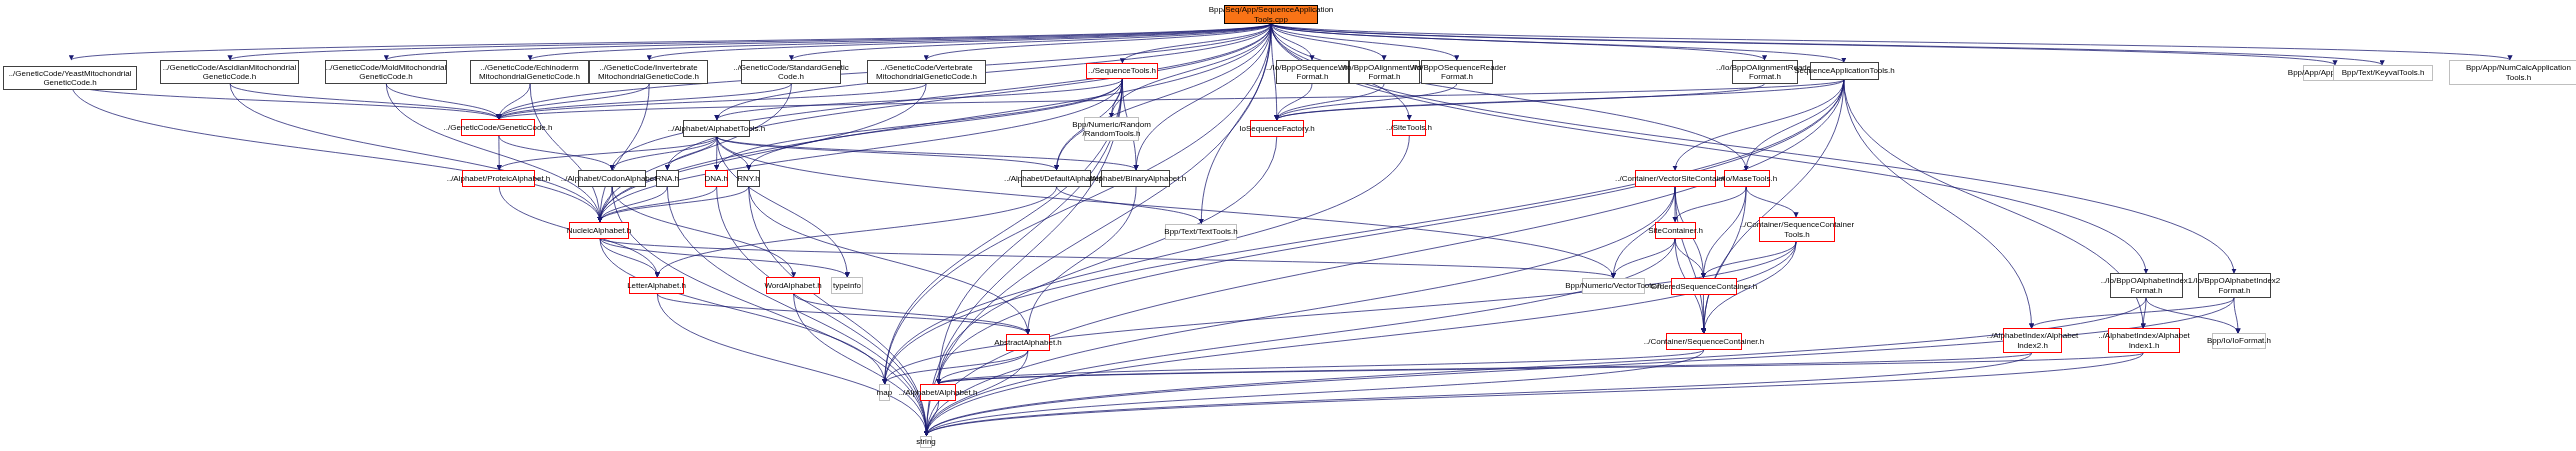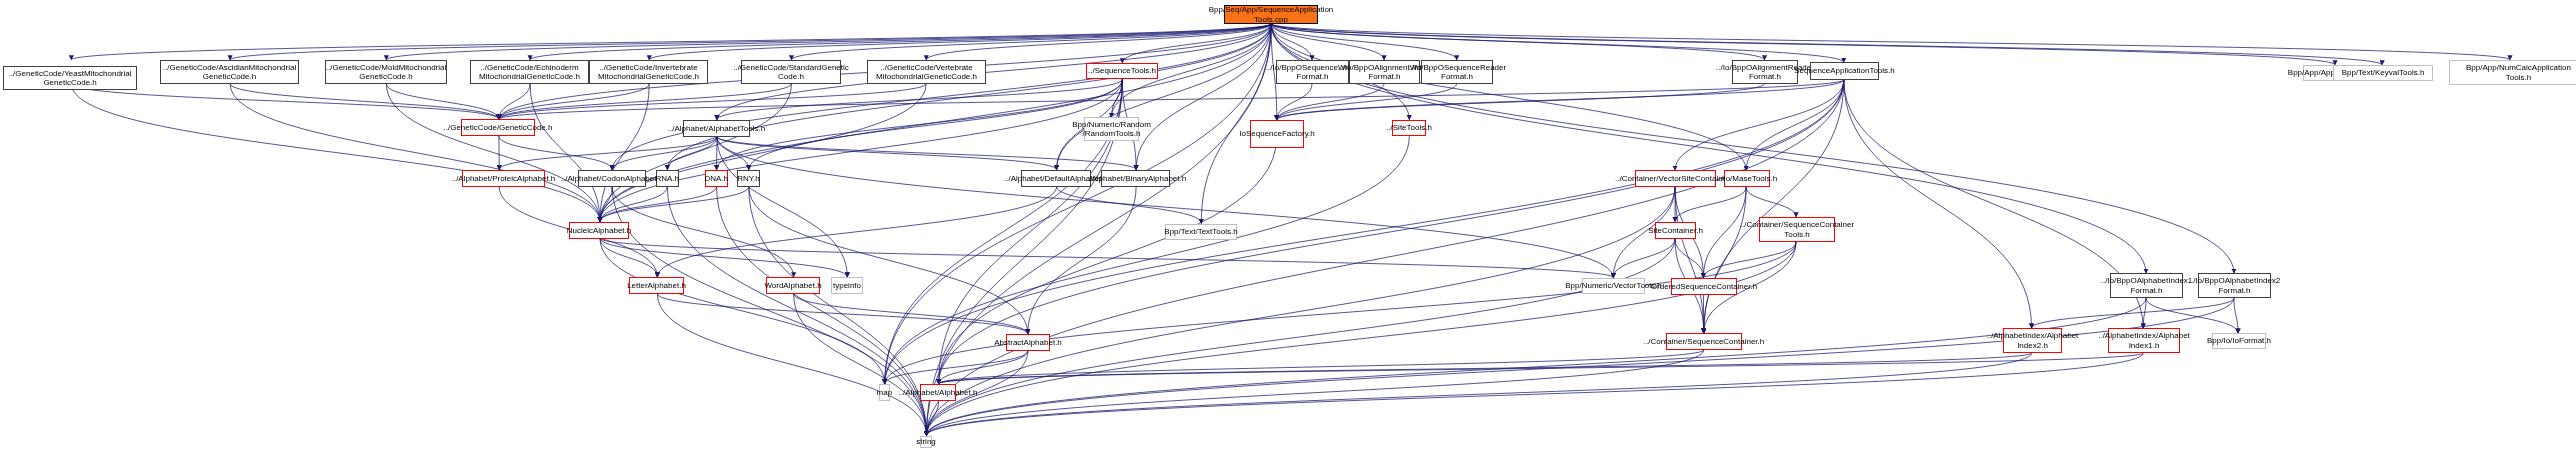--- a/index.html
+++ b/index.html
@@ -193,22 +193,22 @@
 Format.h</span></div>
       <div class="node " style="left: 1732px; top: 60px; width: 66px; height: 24px;"><span>../Io/BppOAlignmentReader
 Format.h</span></div>
       <div class="node " style="left: 1810px; top: 62px; width: 69px; height: 17.5px;"><span>SequenceApplicationTools.h</span></div>
       <div class="node grey" style="left: 2303px; top: 65px; width: 67px; height: 16px;"><span>Bpp/App/ApplicationTools.h</span></div>
       <div class="node grey" style="left: 2333px; top: 65px; width: 100px; height: 16px;"><span>Bpp/Text/KeyvalTools.h</span></div>
       <div class="node grey" style="left: 2449px; top: 60px; width: 139px; height: 25px;"><span>Bpp/App/NumCalcApplication
 Tools.h</span></div>
       <div class="node red" style="left: 461px; top: 119px; width: 74px; height: 17px;"><span>../GeneticCode/GeneticCode.h</span></div>
       <div class="node " style="left: 683px; top: 120px; width: 67px; height: 17px;"><span>../Alphabet/AlphabetTools.h</span></div>
-      <div class="node red" style="left: 1250px; top: 120px; width: 54px; height: 28px;"><span>IoSequenceFactory.h</span></div>
-      <div class="node red" style="left: 462px; top: 170px; width: 83px; height: 17px;"><span>../Alphabet/ProteicAlphabet.h</span></div>
+      <div class="node red" style="left: 1250px; top: 120px; width: 54px; height: 17px;"><span>IoSequenceFactory.h</span></div>
+      <div class="node red" style="left: 462px; top: 170px; width: 73px; height: 17px;"><span>../Alphabet/ProteicAlphabet.h</span></div>
       <div class="node " style="left: 578px; top: 170px; width: 68px; height: 17px;"><span>../Alphabet/CodonAlphabet.h</span></div>
       <div class="node " style="left: 656px; top: 170px; width: 22.5px; height: 17px;"><span>RNA.h</span></div>
       <div class="node red" style="left: 705px; top: 170px; width: 22.5px; height: 17px;"><span>DNA.h</span></div>
       <div class="node " style="left: 737px; top: 170px; width: 23px; height: 17px;"><span>RNY.h</span></div>
       <div class="node " style="left: 1021px; top: 170px; width: 70px; height: 17px;"><span>../Alphabet/DefaultAlphabet.h</span></div>
       <div class="node " style="left: 1101px; top: 170px; width: 69px; height: 17px;"><span>../Alphabet/BinaryAlphabet.h</span></div>
       <div class="node red" style="left: 1635px; top: 170px; width: 81px; height: 17px;"><span>../Container/VectorSiteContainer.h</span></div>
       <div class="node red" style="left: 1724px; top: 170px; width: 46px; height: 17px;"><span>../Io/MaseTools.h</span></div>
       <div class="node " style="left: 2110px; top: 273px; width: 73px; height: 25px;"><span>../Io/BppOAlphabetIndex1
 Format.h</span></div>

